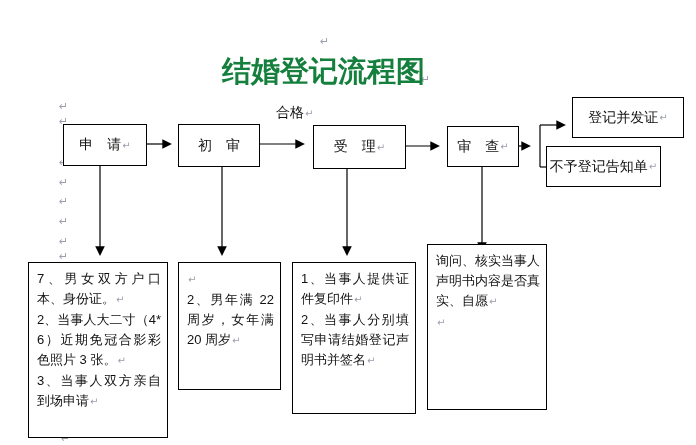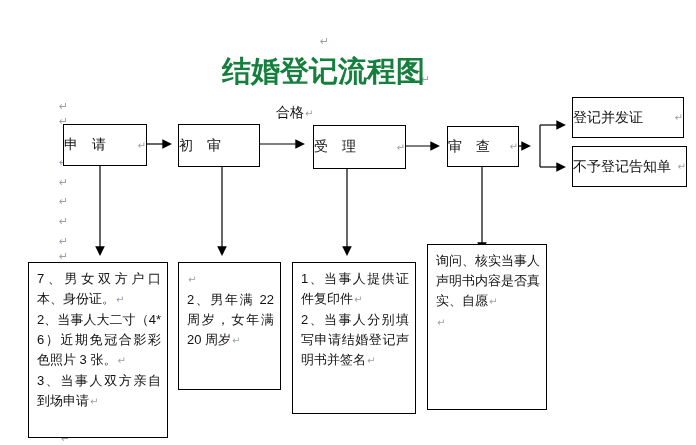--- a/index.html
+++ b/index.html
@@ -7,21 +7,21 @@
     position:relative;width:696px;height:445px;background:#ffffff;overflow:hidden;
     font-family:"Liberation Sans","DejaVu Sans",sans-serif;color:#141414;
   }
   .title{
     position:absolute;left:222px;top:52px;
     font-family:"Liberation Serif","DejaVu Serif",serif;
     font-weight:bold;font-size:29px;letter-spacing:0px;white-space:nowrap;color:#15803d;text-align:right;
   }
   .fbox{
     position:absolute;border:1px solid #000;background:#fff;
-    display:flex;align-items:center;justify-content:space-between;
+    display:flex;align-items:center;justify-content:center;
     font-size:14px;white-space:nowrap;color:#111;
   }
   .dbox{
     position:absolute;border:1px solid #000;background:#fff;
     padding:6px 6px 0 8px;font-size:13px;line-height:20px;color:#111;
     box-sizing:border-box;
   }
   .para{text-align:justify;word-break:break-all;}
   .pmark{
     color:#9aa0ab;font-size:10px;margin-left:1px;
@@ -97,21 +97,21 @@
   <div class="fbox" style="left:447px;top:126px;width:70px;height:39px">
     <span>审　查</span>
       <span class="pmark">↵</span>
   </div>
 
   <div class="fbox" style="left:572px;top:97px;width:110px;height:39px">
     <span>登记并发证</span>
       <span class="pmark">↵</span>
   </div>
 
-  <div class="fbox" style="left:572px;top:146px;width:113px;height:39px">
+  <div class="fbox" style="left:546px;top:146px;width:113px;height:39px">
     <span>不予登记告知单</span>
       <span class="pmark">↵</span>
   </div>
 
   <div class="dbox" style="left:28px;top:262px;width:140px;height:176px">
       <div class="para"><span>7、男女双方户口本、身份证。</span><span class="pmark">↵</span></div>
       <div class="para"><span>2、当事人大二寸（4*6）近期免冠合影彩色照片 3 张。</span><span class="pmark">↵</span></div>
       <div class="para"><span>3、当事人双方亲自到场申请</span><span class="pmark">↵</span></div>
     </div>
 

